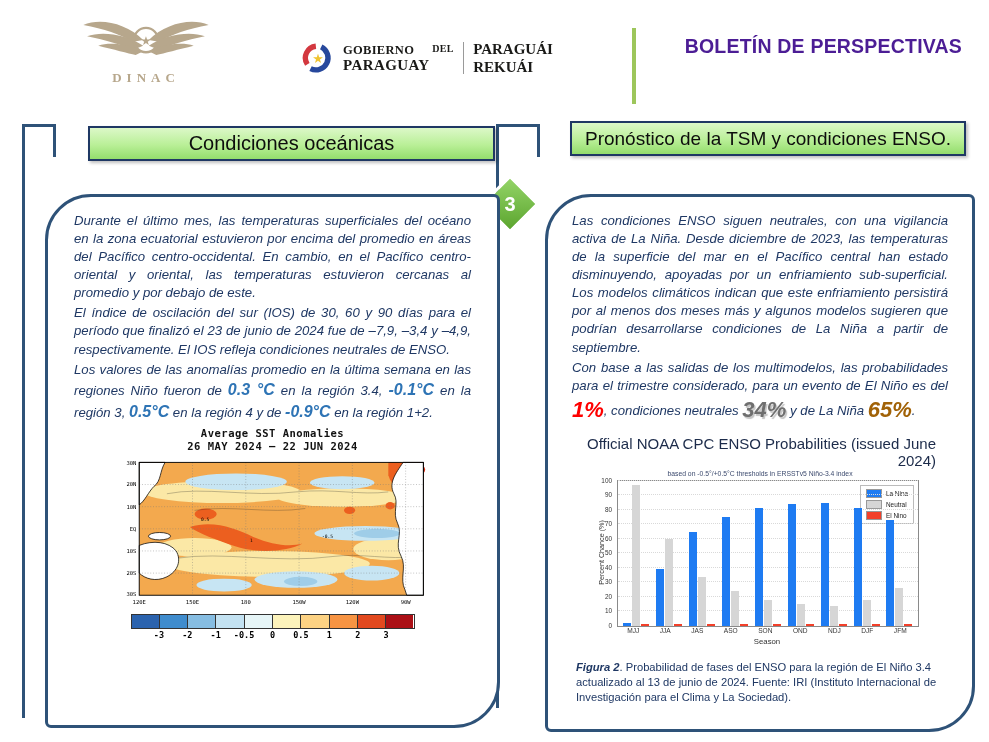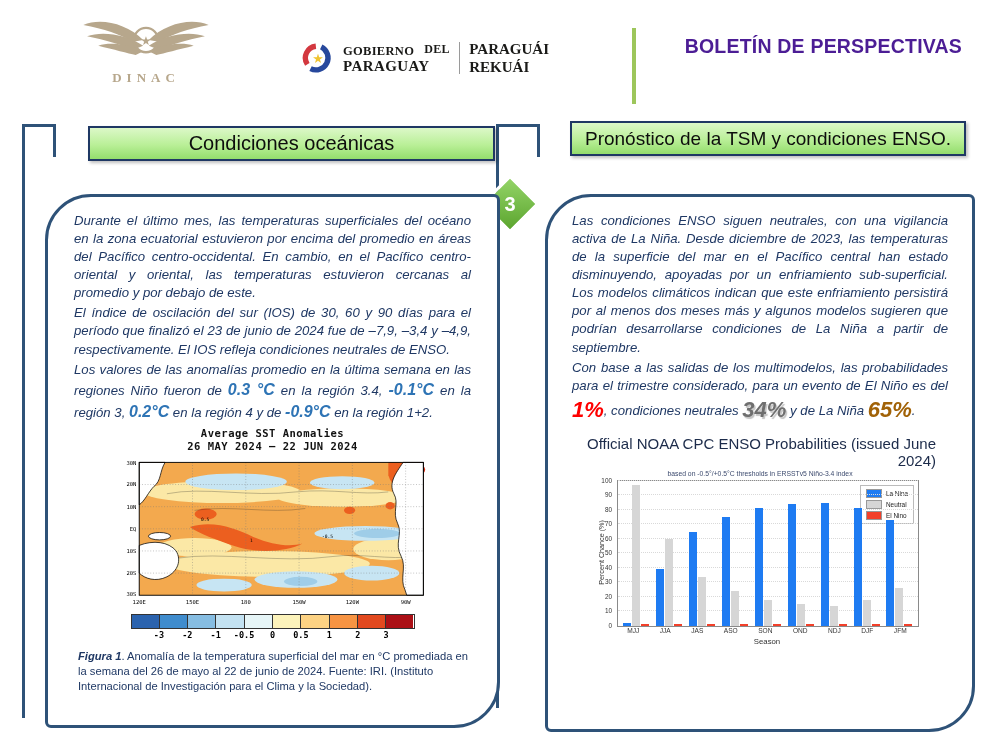--- a/index.html
+++ b/index.html
@@ -6,21 +6,21 @@
   .page{position:relative;width:989px;height:742px;background:#ffffff;
         font-family:"Liberation Sans",sans-serif;overflow:hidden;color:#1F3864;}
 
   
   .dinac{position:absolute;left:68px;top:12px;width:156px;text-align:center;}
   .dinac-label{font-family:"Liberation Serif",serif;font-weight:bold;font-size:13px;
                letter-spacing:5px;color:#b7a78c;margin-top:-4px;}
   .gov{position:absolute;left:302px;top:40px;display:flex;align-items:center;gap:9px;
        font-family:"Liberation Serif",serif;color:#1a1a18;}
   .gov-left .r1{font-weight:bold;font-size:12.5px;letter-spacing:.3px;}
-  .gov-left .r1 .del{font-size:12px;vertical-align:2px;margin-left:10px;}
+  .gov-left .r1 .del{font-size:10px;vertical-align:2px;margin-left:18px;}
   .gov-left .r2{font-weight:bold;font-size:15px;letter-spacing:.4px;margin-top:-1px;}
   .gov-div{width:1.5px;height:32px;background:#9a9a9a;}
   .gov-right div{font-weight:bold;font-size:15px;line-height:1.2;}
   .title-wrap{position:absolute;left:632px;top:28px;width:330px;display:flex;gap:12px;}
   .title-bar{width:4px;height:76px;background:#9DC65B;}
   .title-text{flex:1;text-align:right;font-weight:bold;font-size:19.5px;line-height:1.9;
               color:#4c1d95;letter-spacing:.2px;}
 
   
   .line{position:absolute;background:transparent;}
@@ -157,21 +157,21 @@
 
   <div class="sec-hdr left">Condiciones oceánicas</div>
   <div class="sec-hdr right">Pronóstico de la TSM y condiciones ENSO.</div>
 
   <div class="diamond"></div>
   <div class="diamond-num">3</div>
 
   <div class="panel left">
     <p>Durante el último mes, las temperaturas superficiales del océano en la zona ecuatorial estuvieron por encima del promedio en áreas del Pacífico centro-occidental. En cambio, en el Pacífico centro-oriental y oriental, las temperaturas estuvieron cercanas al promedio y por debajo de este.</p>
     <p>El índice de oscilación del sur (IOS) de 30, 60 y 90 días para el período que finalizó el 23 de junio de 2024 fue de –7,9, –3,4 y –4,9, respectivamente. El IOS refleja condiciones neutrales de ENSO.</p>
-    <p class="anom"><span>Los valores de las anomalías promedio en la última semana en las regiones Niño fueron de </span><span class="temp">0.3 °C</span><span> en la región 3.4, </span><span class="temp">-0.1°C</span><span> en la región 3, </span><span class="temp">0.2°C</span><span> en la región 4 y de </span><span class="temp">-0.9°C</span><span> en la región 1+2.</span></p>
+    <p class="anom"><span>Los valores de las anomalías promedio en la última semana en las regiones Niño fueron de </span><span class="temp">0.3 °C</span><span> en la región 3.4, </span><span class="temp">-0.1°C</span><span> en la región 3, </span><span class="temp">0.5°C</span><span> en la región 4 y de </span><span class="temp">-0.9°C</span><span> en la región 1+2.</span></p>
 
     <div class="fig1">
       <div class="map-title">Average SST Anomalies</div>
       <div class="map-title">26 MAY 2024 – 22 JUN 2024</div>
 
       <svg class="map-svg" width="324" height="155" viewBox="0 0 350 168">
         <rect x="30" y="8" width="308" height="144" fill="#f3a94e"></rect>
         <g fill="#fbe8a6">
           <ellipse cx="120" cy="40" rx="85" ry="12"></ellipse>
             <ellipse cx="250" cy="46" rx="70" ry="10"></ellipse>
@@ -261,21 +261,20 @@
           <span style="left: 30%;">-1</span>
           <span style="left: 40%;">-0.5</span>
           <span style="left: 50%;">0</span>
           <span style="left: 60%;">0.5</span>
           <span style="left: 70%;">1</span>
           <span style="left: 80%;">2</span>
           <span style="left: 90%;">3</span>
         </div>
     </div>
 
-    <div class="caption"><span class="fig-label">Figura 1</span><span>. Anomalía de la temperatura superficial del mar en °C promediada en la semana del 26 de mayo al 22 de junio de 2024. Fuente: IRI. (Instituto Internacional de Investigación para el Clima y la Sociedad).</span></div>
   </div>
 
   <div class="panel right">
     <p>Las condiciones ENSO siguen neutrales, con una vigilancia activa de La Niña. Desde diciembre de 2023, las temperaturas de la superficie del mar en el Pacífico central han estado disminuyendo, apoyadas por un enfriamiento sub-superficial. Los modelos climáticos indican que este enfriamiento persistirá por al menos dos meses más y algunos modelos sugieren que podrían desarrollarse condiciones de La Niña a partir de septiembre.</p>
     <p class="prob"><span>Con base a las salidas de los multimodelos, las probabilidades para el trimestre considerado, para un evento de El Niño es del </span><span class="pct pct-red">1%</span><span>, condiciones neutrales </span><span class="pct pct-gray">34%</span><span> y de La Niña </span><span class="pct pct-blue">65%</span><span>.</span></p>
 
     <div class="chart">
       <div class="chart-title">Official NOAA CPC ENSO Probabilities (issued June 2024)</div>
       <div class="chart-sub">based on -0.5°/+0.5°C thresholds in ERSSTv5 Niño-3.4 index</div>
       <div class="chart-body">
@@ -374,15 +373,16 @@
             <div>SON</div>
             <div>OND</div>
             <div>NDJ</div>
             <div>DJF</div>
             <div>JFM</div>
           </div>
         <div class="season">Season</div>
       </div>
     </div>
 
+    <div class="caption"><span class="fig-label">Figura 2</span><span>. Probabilidad de fases del ENSO para la región de El Niño 3.4 actualizado al 13 de junio de 2024. Fuente: IRI (Instituto Internacional de Investigación para el Clima y La Sociedad).</span></div>
   </div>
 
 </div>
 
 </body></html>

